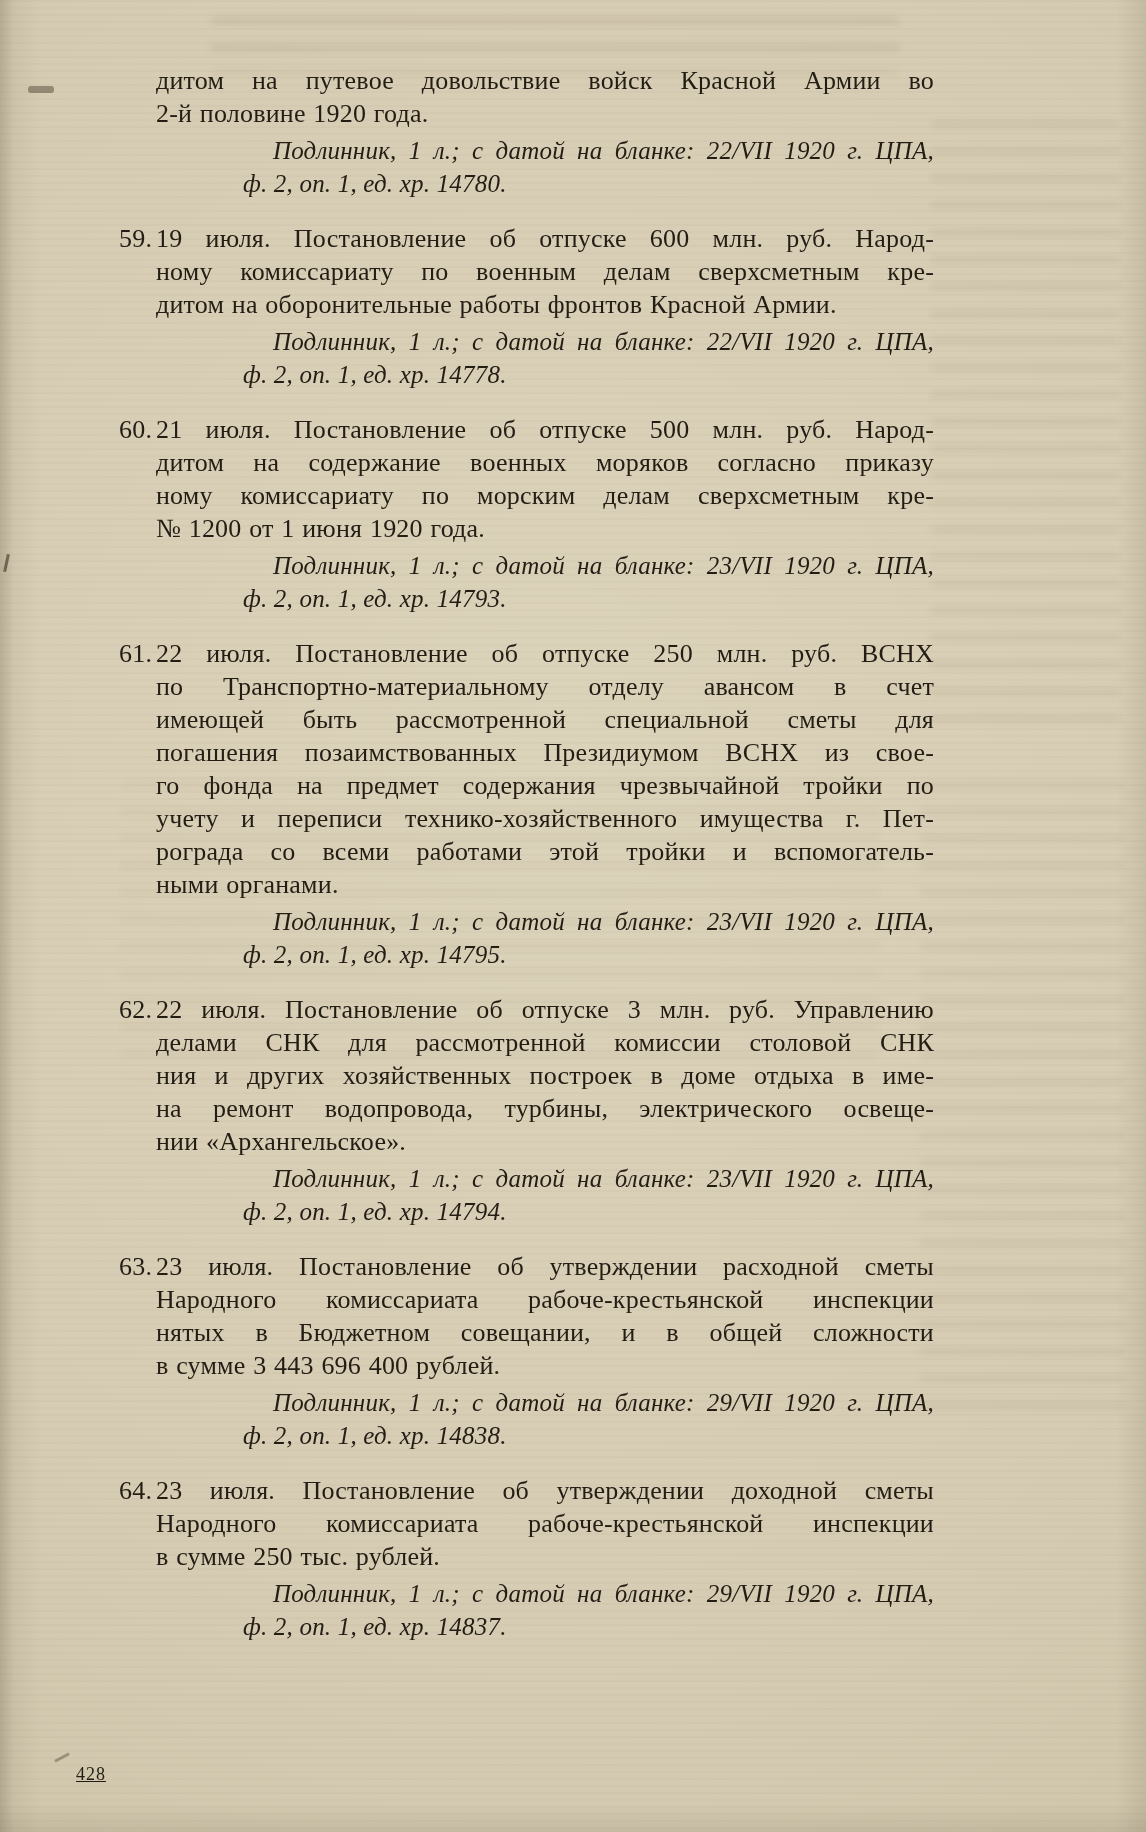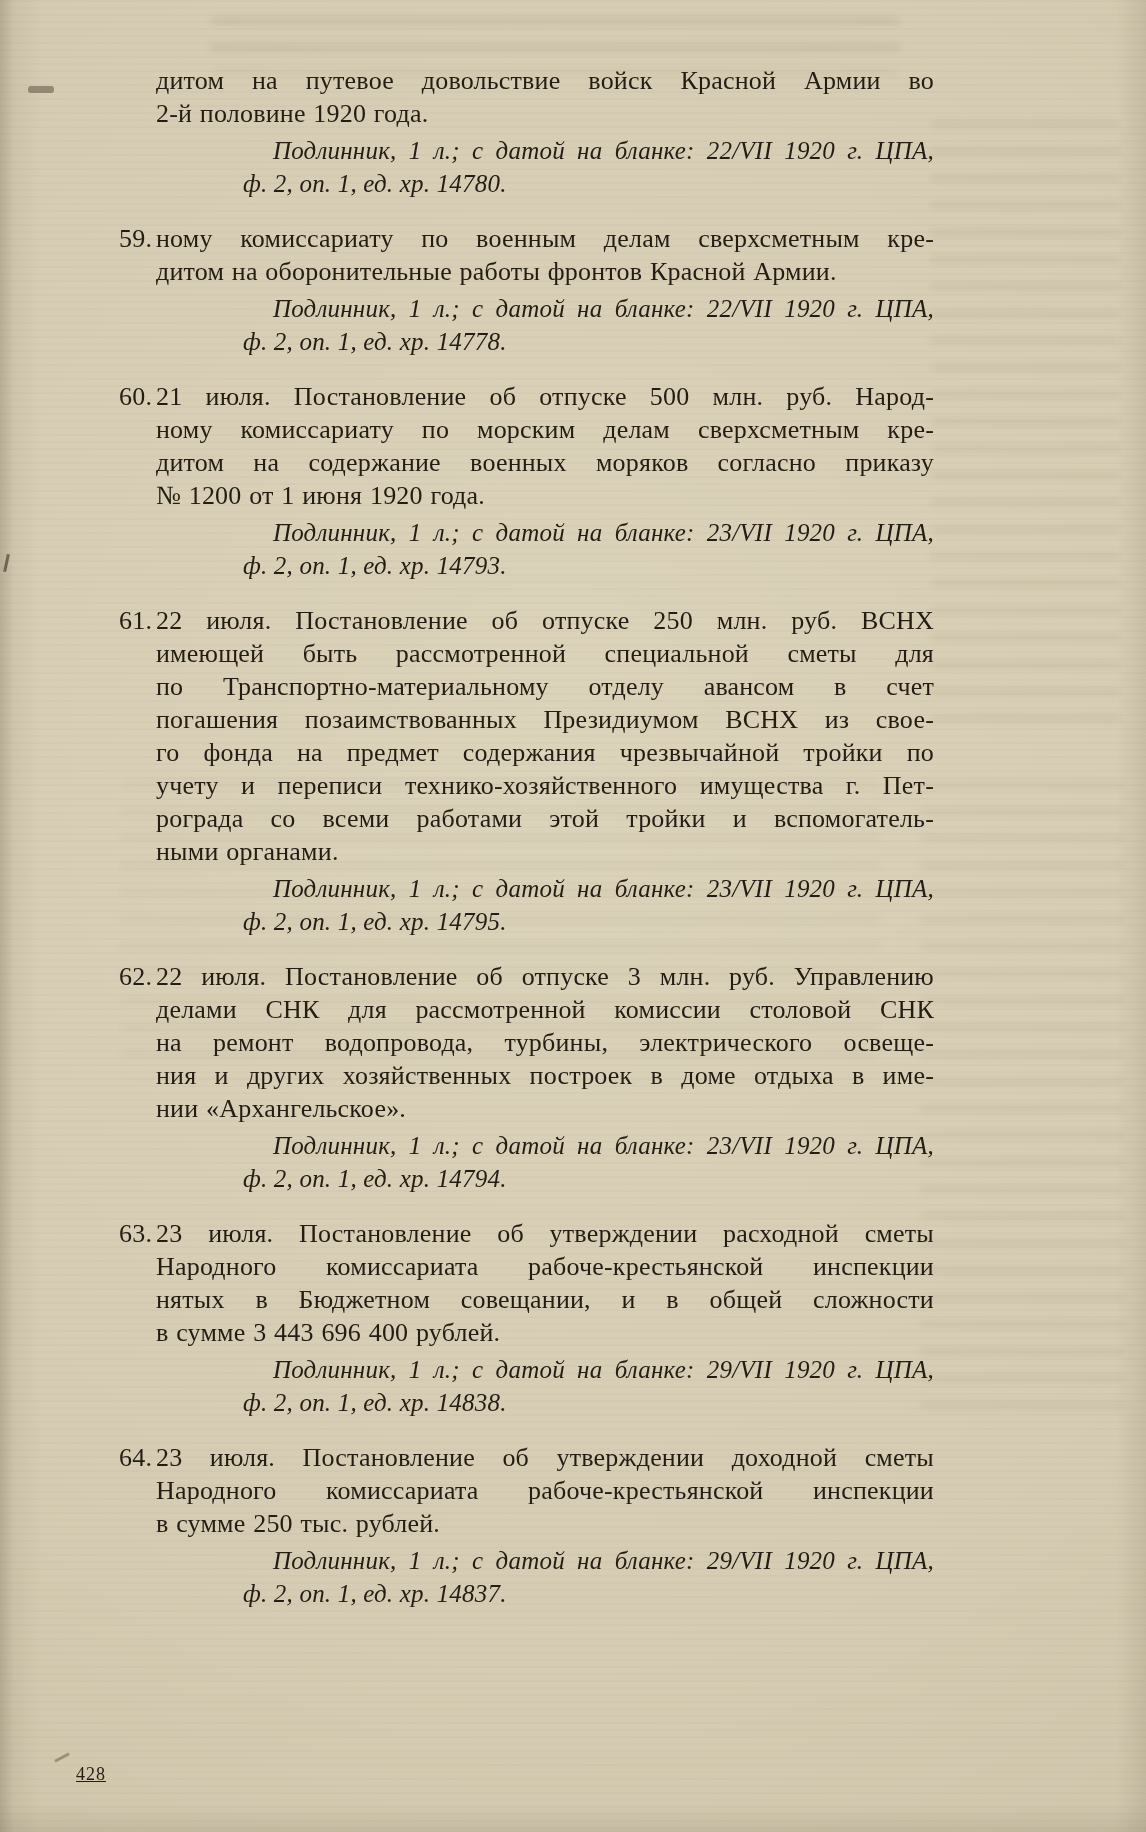--- a/index.html
+++ b/index.html
@@ -79,68 +79,69 @@
     </div>
     <div class="source">
       <span class="src1">Подлинник, 1 л.; с датой на бланке: 22/VII 1920 г. ЦПА,</span>
       <span class="src2">ф. 2, оп. 1, ед. хр. 14780.</span>
     </div>
   </section>
 
   <section class="entry">
     <span class="num">59.</span>
     <div class="body">
+      <span class="bline">19 июля. Постановление об отпуске 600 млн. руб. Народ-</span>
       <span class="bline">ному комиссариату по военным делам сверхсметным кре-</span>
       <span class="bline last">дитом на оборонительные работы фронтов Красной Армии.</span>
     </div>
     <div class="source">
       <span class="src1">Подлинник, 1 л.; с датой на бланке: 22/VII 1920 г. ЦПА,</span>
       <span class="src2">ф. 2, оп. 1, ед. хр. 14778.</span>
     </div>
   </section>
 
   <section class="entry">
     <span class="num">60.</span>
     <div class="body">
       <span class="bline">21 июля. Постановление об отпуске 500 млн. руб. Народ-</span>
+      <span class="bline">дитом на содержание военных моряков согласно приказу</span>
       <span class="bline">ному комиссариату по морским делам сверхсметным кре-</span>
-      <span class="bline">дитом на содержание военных моряков согласно приказу</span>
       <span class="bline last">№ 1200 от 1 июня 1920 года.</span>
     </div>
     <div class="source">
       <span class="src1">Подлинник, 1 л.; с датой на бланке: 23/VII 1920 г. ЦПА,</span>
       <span class="src2">ф. 2, оп. 1, ед. хр. 14793.</span>
     </div>
   </section>
 
   <section class="entry">
     <span class="num">61.</span>
     <div class="body">
       <span class="bline">22 июля. Постановление об отпуске 250 млн. руб. ВСНХ</span>
+      <span class="bline">по Транспортно-материальному отделу авансом в счет</span>
       <span class="bline">имеющей быть рассмотренной специальной сметы для</span>
-      <span class="bline">по Транспортно-материальному отделу авансом в счет</span>
       <span class="bline">погашения позаимствованных Президиумом ВСНХ из свое-</span>
       <span class="bline">го фонда на предмет содержания чрезвычайной тройки по</span>
       <span class="bline">учету и переписи технико-хозяйственного имущества г. Пет-</span>
       <span class="bline">рограда со всеми работами этой тройки и вспомогатель-</span>
       <span class="bline last">ными органами.</span>
     </div>
     <div class="source">
       <span class="src1">Подлинник, 1 л.; с датой на бланке: 23/VII 1920 г. ЦПА,</span>
       <span class="src2">ф. 2, оп. 1, ед. хр. 14795.</span>
     </div>
   </section>
 
   <section class="entry">
     <span class="num">62.</span>
     <div class="body">
       <span class="bline">22 июля. Постановление об отпуске 3 млн. руб. Управлению</span>
       <span class="bline">делами СНК для рассмотренной комиссии столовой СНК</span>
+      <span class="bline">ния и других хозяйственных построек в доме отдыха в име-</span>
       <span class="bline">на ремонт водопровода, турбины, электрического освеще-</span>
-      <span class="bline">ния и других хозяйственных построек в доме отдыха в име-</span>
       <span class="bline last">нии «Архангельское».</span>
     </div>
     <div class="source">
       <span class="src1">Подлинник, 1 л.; с датой на бланке: 23/VII 1920 г. ЦПА,</span>
       <span class="src2">ф. 2, оп. 1, ед. хр. 14794.</span>
     </div>
   </section>
 
   <section class="entry">
     <span class="num">63.</span>

